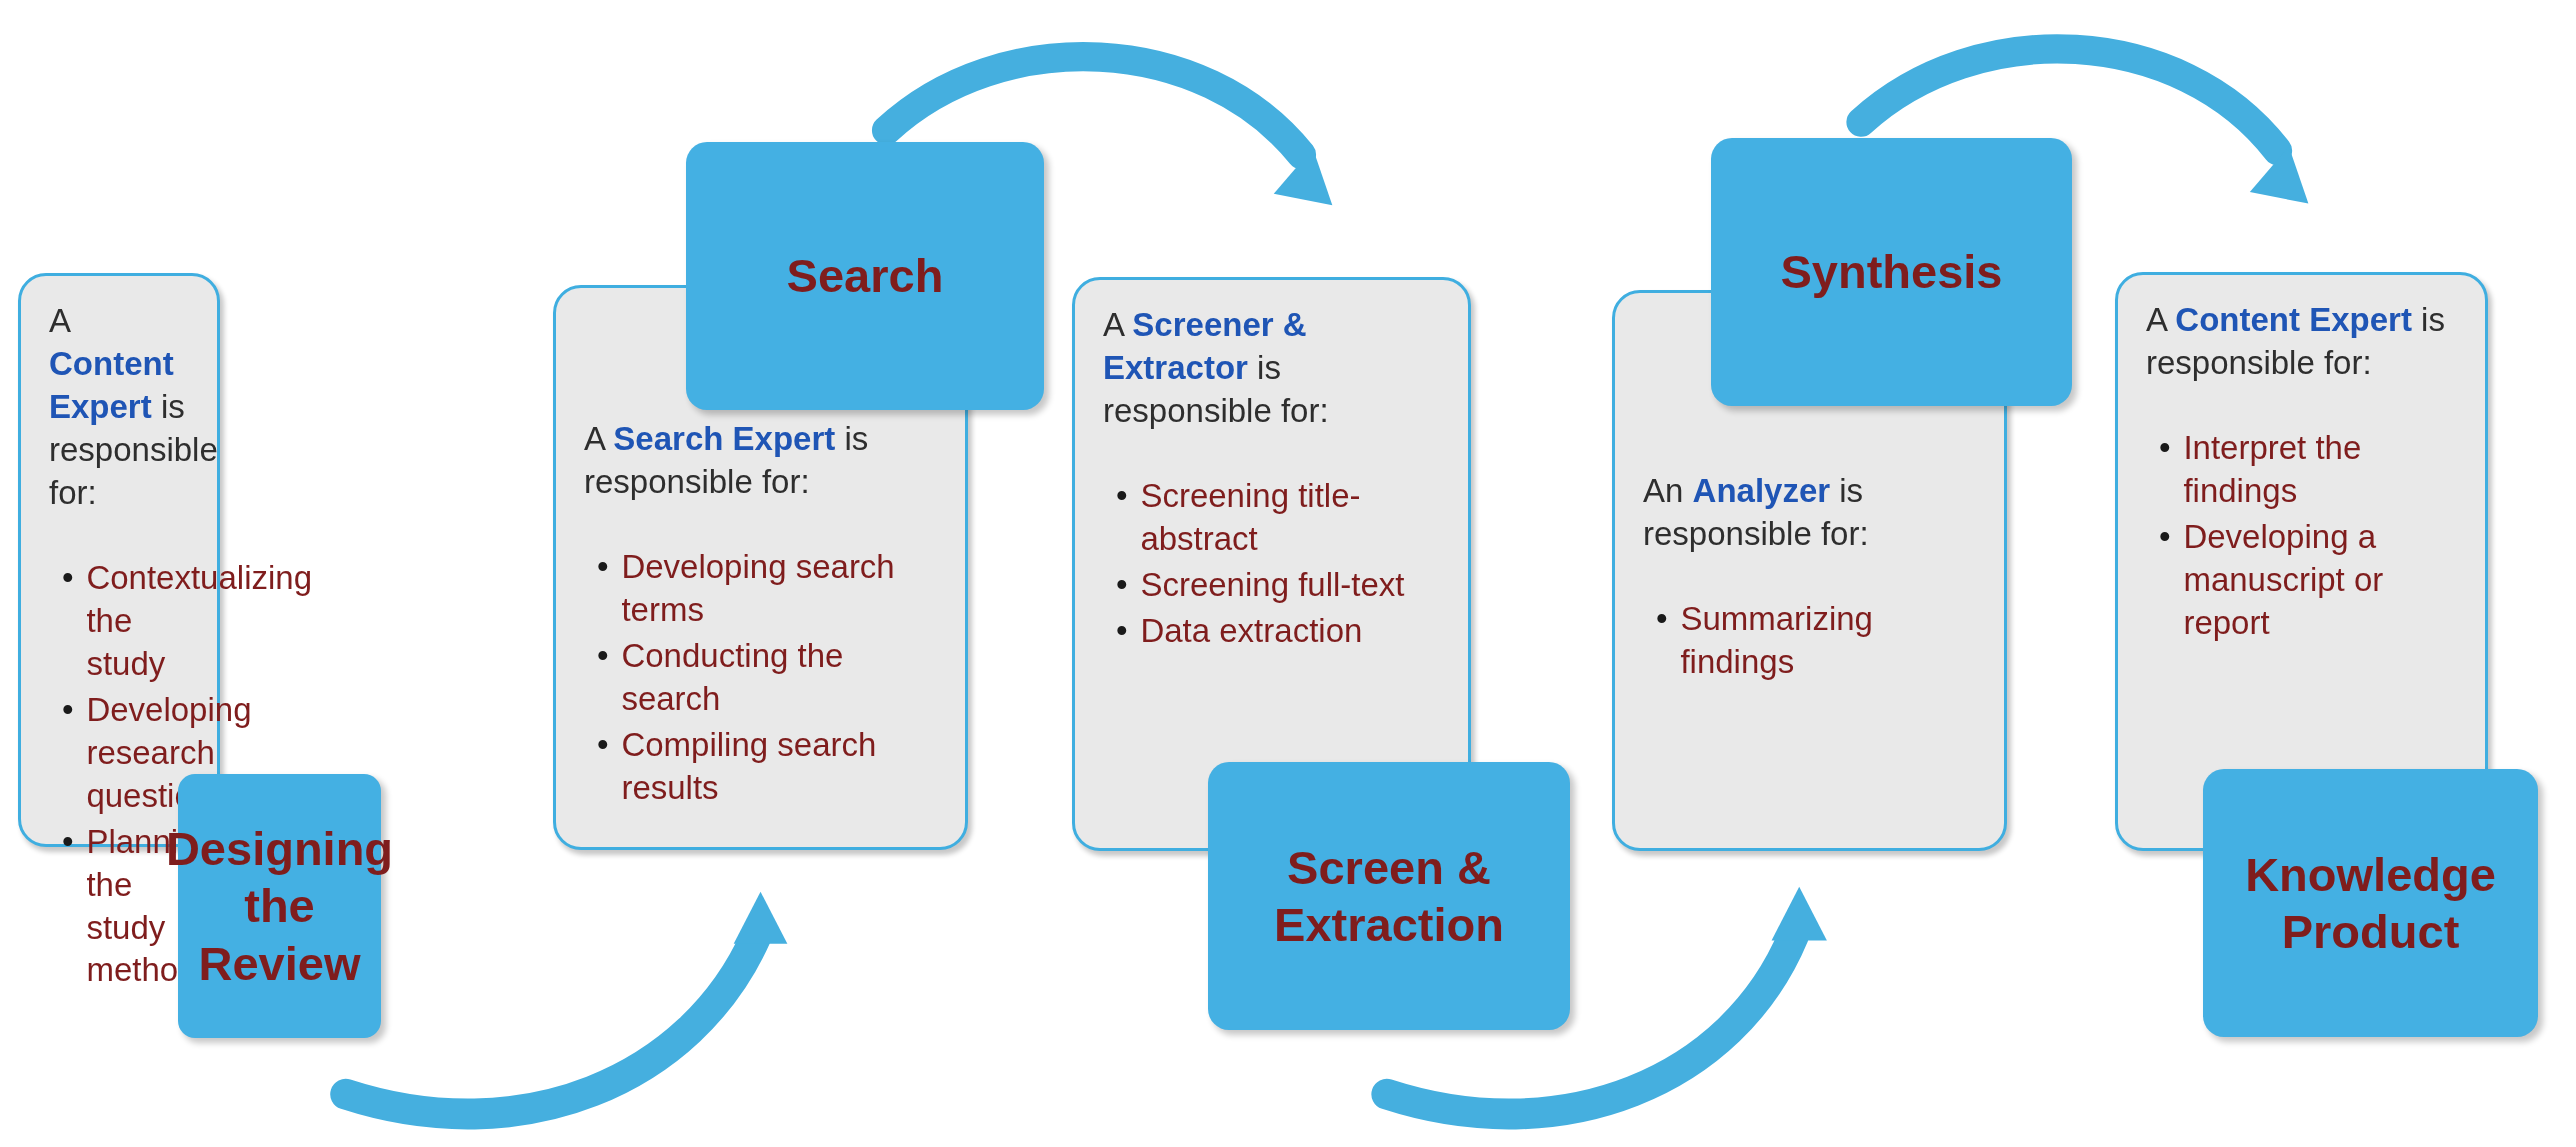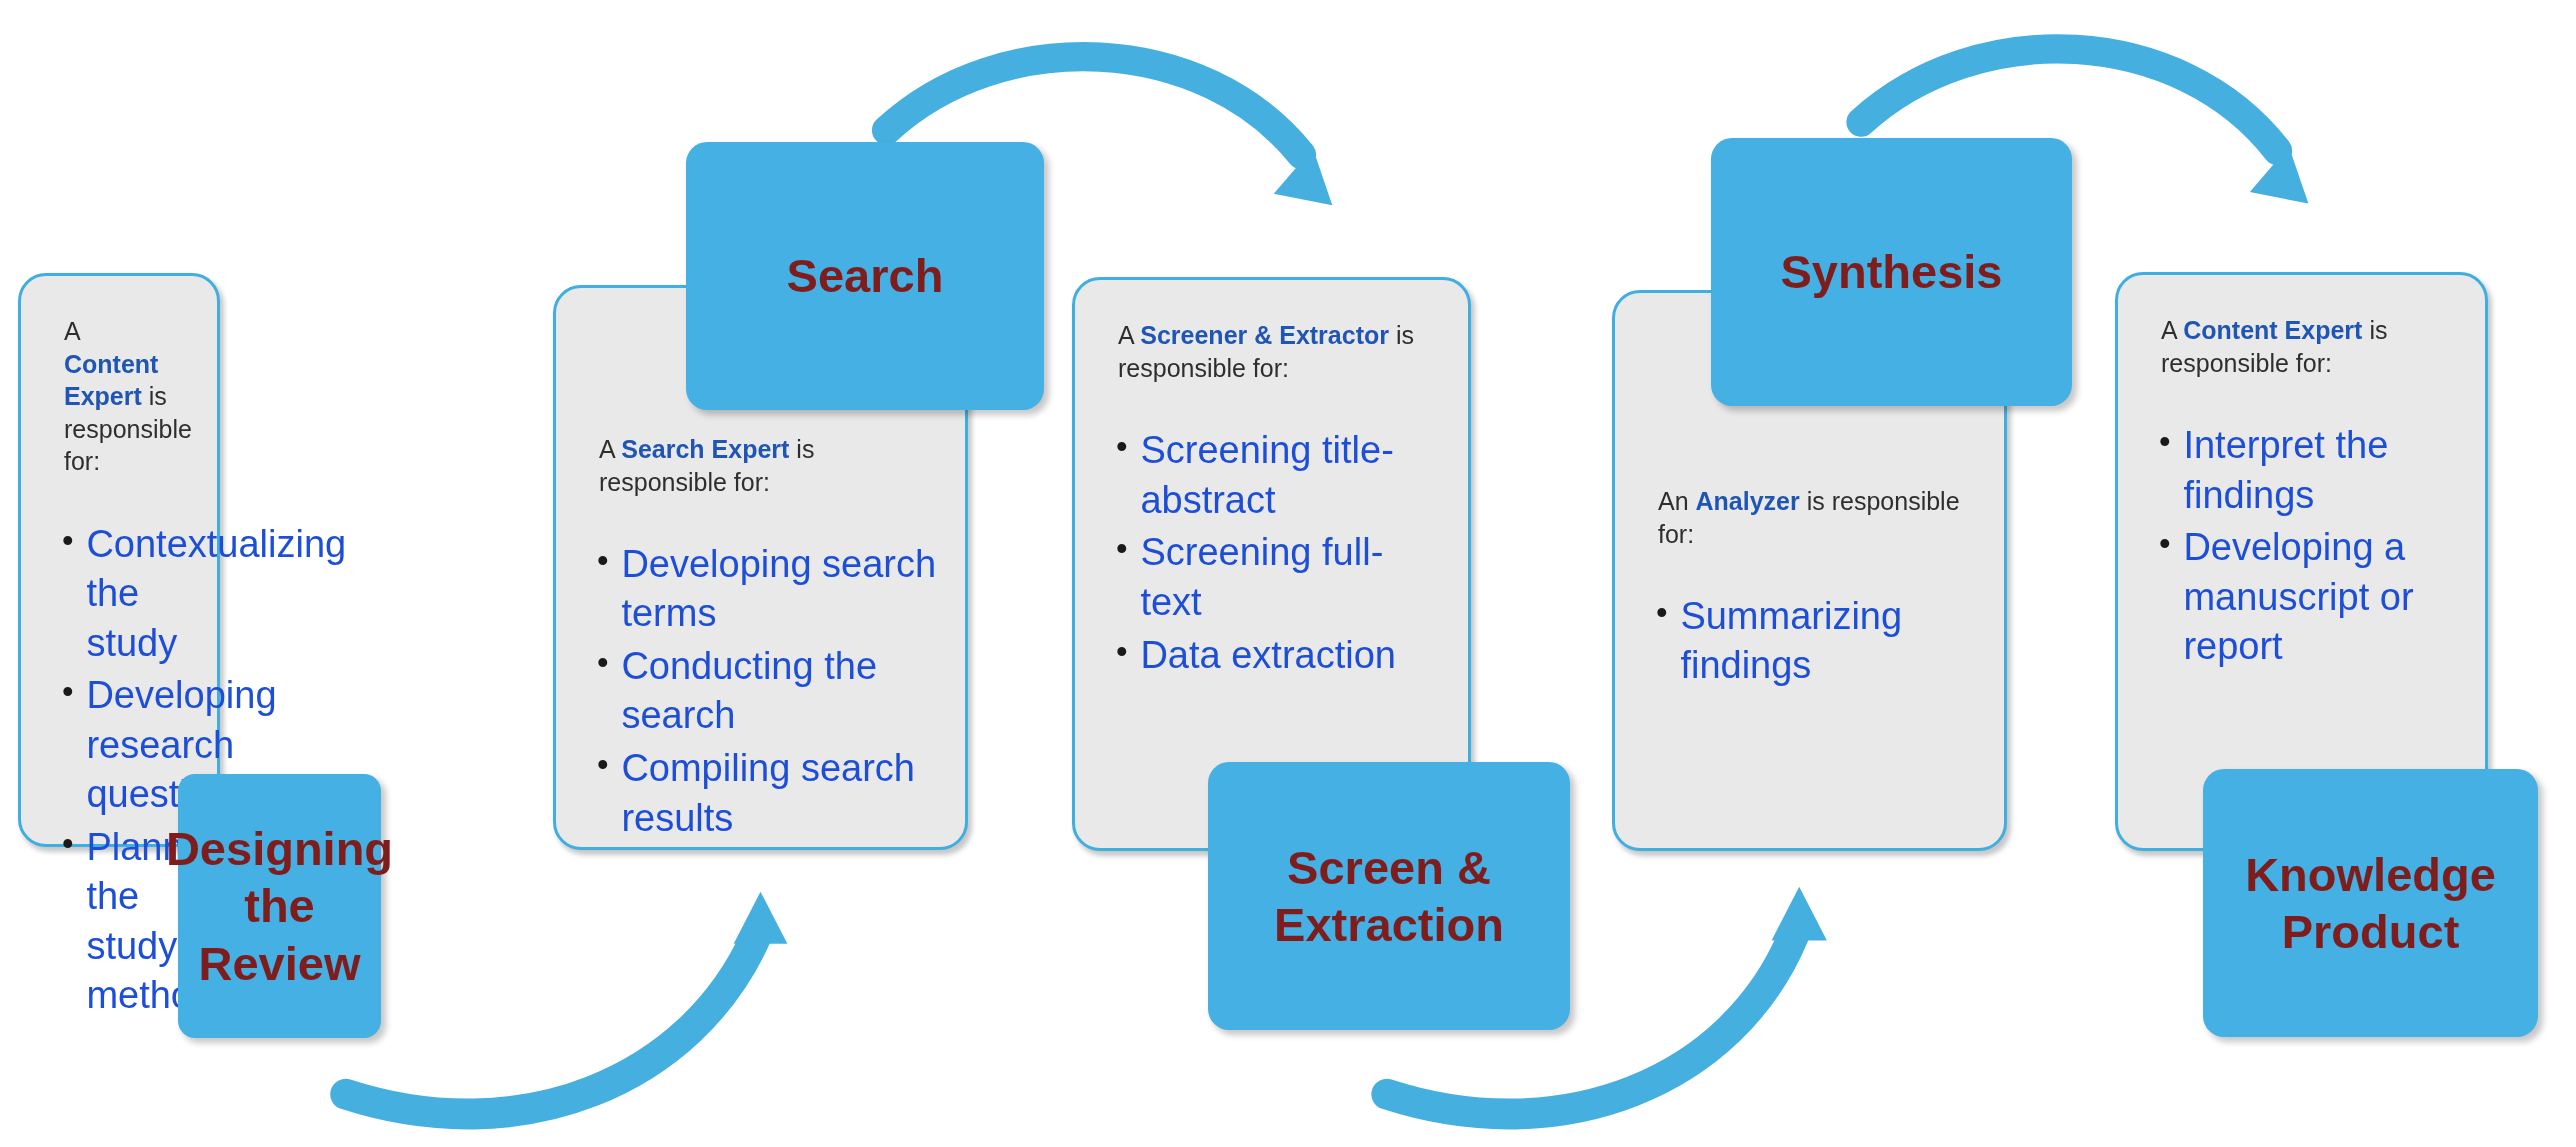--- a/index.html
+++ b/index.html
@@ -23,39 +23,39 @@
     position: absolute;
     background: #e9e9e9;
     border: 3.3px solid #3FAEE0;
     border-radius: 28px;
     box-sizing: border-box;
     box-shadow: 3.3px 4.1px 5.7px rgba(0,0,0,0.22);
     padding: 24.4px 28px 21px 28px;
     z-index: 2;
   }
   .role-intro {
-    font-size: 25px;
+    font-size: 33px;
     line-height: 1.30;
     color: #2e2e2e;
-    margin: 15px;
+    margin: 0;
   }
   .role-intro .role-name {
     color: #1F55B5;
     font-weight: bold;
   }
   .role-list {
     list-style: none;
     margin: 42px 0 0 0;
     padding: 0 0 0 13px;
   }
   .role-list li {
     position: relative;
-    font-size: 38px;
+    font-size: 33px;
     line-height: 1.30;
-    color: #1d4ed8;
+    color: #7f1d1d;
     margin-bottom: 3.3px;
     padding-left: 24.4px;
   }
   .role-list li::before {
     content: "\2022";
     position: absolute;
     left: 0;
     top: 0;
     font-size: 33px;
     line-height: 1.30;

